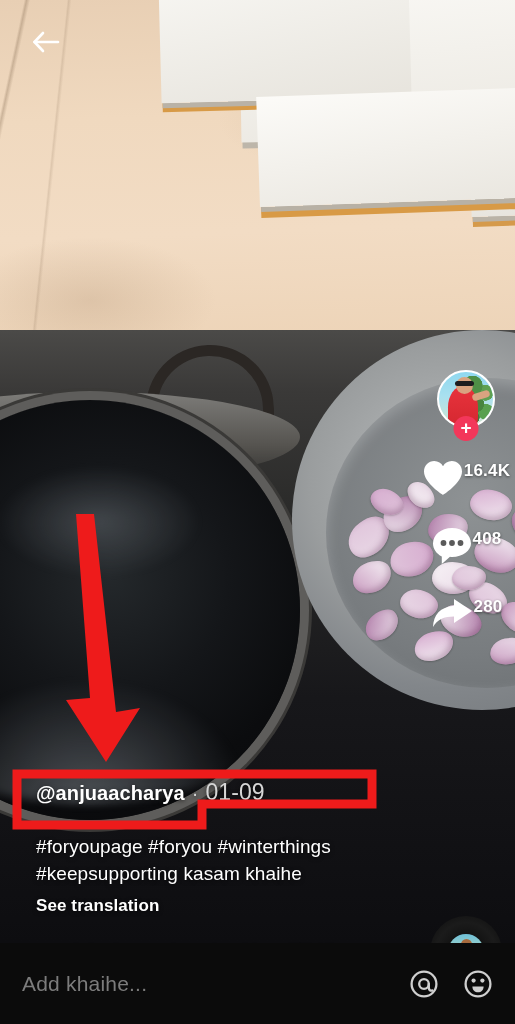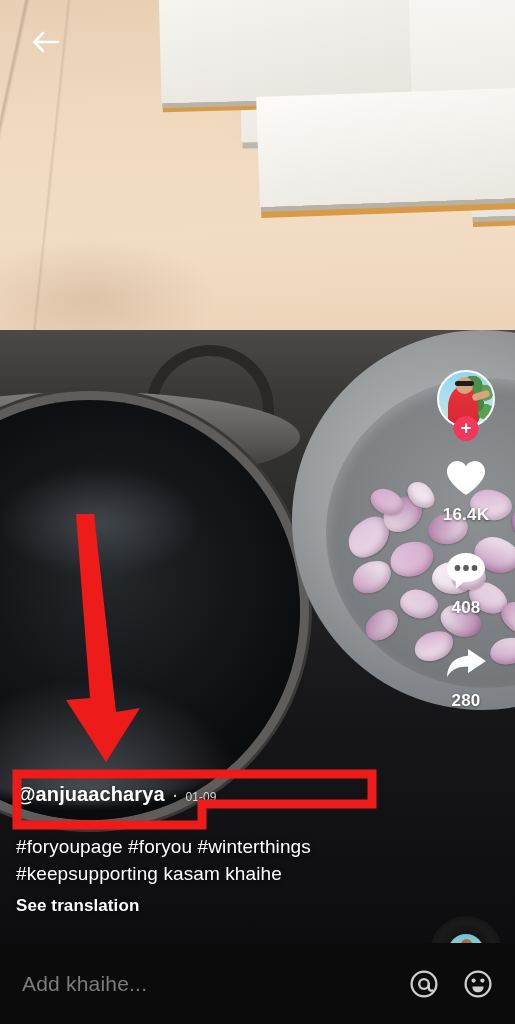--- a/index.html
+++ b/index.html
@@ -173,21 +173,21 @@
     background:#d9a380; border-radius:4px; transform:rotate(-18deg);
   }
   .follow{
     position:absolute; left:50%; bottom:-13px; transform:translateX(-50%);
     width:25px; height:25px; border-radius:50%;
     background:#f3375a; display:flex; align-items:center; justify-content:center;
     cursor:pointer;
   }
   .follow span{ color:#fff; font-size:19px; line-height:1; font-weight:700; margin-top:-2px; }
 
-  .action{ display:flex; flex-direction:column; align-items:center; margin-bottom:24px; cursor:pointer; }
+  .action{ display:flex; flex-direction:row; align-items:flex-start; margin-bottom:24px; cursor:pointer; }
   .action .glyph{ height:44px; display:flex; align-items:center; justify-content:center; }
   .action .count{
     color:#fff; font-size:17px; font-weight:700; margin-top:5px;
     text-shadow:0 1px 3px rgba(0,0,0,.55); letter-spacing:.2px;
   }
 
   
   .disc{
     position:absolute; right:13px; bottom:36px; width:72px; height:72px;
     border-radius:50%;
@@ -203,30 +203,30 @@
     background:linear-gradient(180deg,#e8a81f,#d99514);
     border-radius:44% 44% 30% 30%/40% 40% 22% 22%;
   }
   .disc-head{
     position:absolute; left:13px; top:5px; width:11px; height:11px;
     border-radius:50%; background:#a66a3e;
   }
 
   
   .caption{
-    position:absolute; left:16px; bottom:108px; width:370px; color:#fff;
+    position:absolute; left:36px; bottom:108px; width:370px; color:#fff;
     text-shadow:0 1px 4px rgba(0,0,0,.6);
   }
   .username-row{
     font-size:20px; font-weight:700; margin-bottom:9px; letter-spacing:.1px;
     display:flex; align-items:baseline; gap:7px;
   }
   .username{ cursor:pointer; }
   .dot{ color:#d6d6d6; font-weight:400; }
-  .date{ color:#d6d6d6; font-weight:400; font-size:12px; }
+  .date{ color:#d6d6d6; font-weight:400; font-size:23px; }
   .desc{ font-size:19px; line-height:1.42; font-weight:400; letter-spacing:.1px;margin-top:28px; }
   .tag{ cursor:pointer; }
   .see-trans{
     font-size:17px; font-weight:700; margin-top:8px; cursor:pointer; letter-spacing:.1px;
   }
   .music-row{
     position:absolute; left:22px; bottom:60px; display:flex; align-items:center; gap:13px;
     color:#fff; font-size:19px; text-shadow:0 1px 4px rgba(0,0,0,.6);
     width:360px; white-space:nowrap; overflow:hidden; cursor:pointer;
   }

